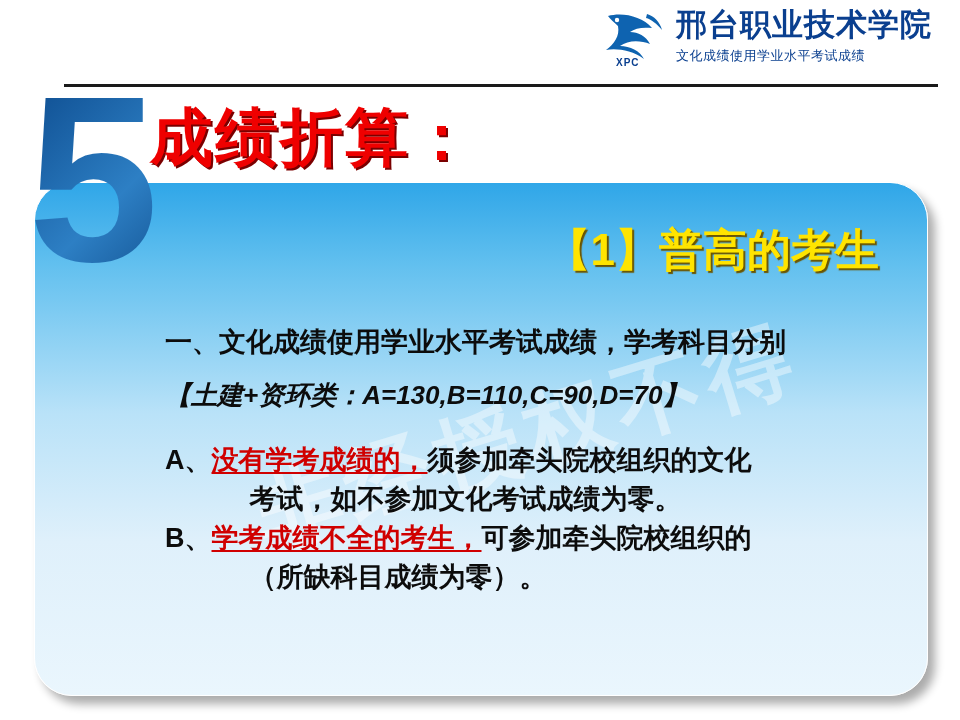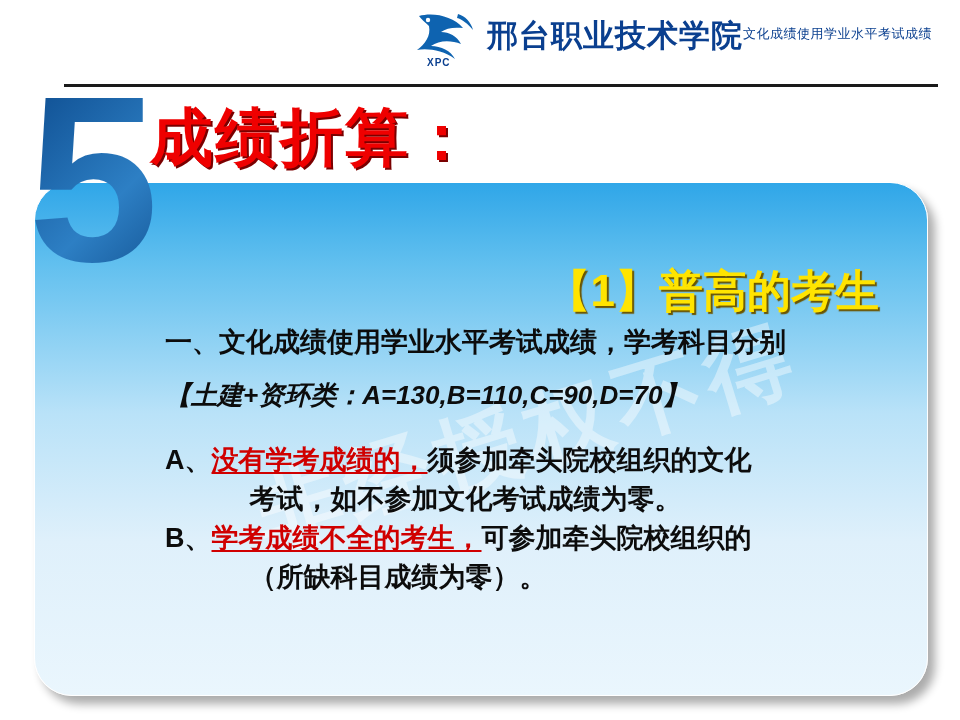--- a/index.html
+++ b/index.html
@@ -30,21 +30,21 @@
   }
   .logo-mark {
     width: 64px;
     height: 60px;
     position: relative;
     flex: none;
   }
   .logo-mark svg { display: block; }
   .logo-text {
     display: flex;
-    flex-direction: row;
+    flex-direction: column;
     align-items: flex-start;
     line-height: 1.05;
   }
   .logo-cn {
     font-size: 31px;
     font-weight: bold;
     color: #0a3f8f;
     letter-spacing: 1px;
     font-family: "Liberation Serif", "DejaVu Serif", serif;
     white-space: nowrap;
@@ -126,21 +126,20 @@
   }
   .panel-heading {
     position: absolute;
     right: 48px;
     top: 38px;
     font-size: 44px;
     font-weight: bold;
     color: #ffe400;
     text-shadow: 2px 2px 1px #6b5500;
     white-space: nowrap;
-    margin-top: 41px;
   }
 
   .watermark {
     position: absolute;
     left: 210px;
     top: 195px;
     font-size: 86px;
     font-weight: bold;
     color: rgba(255,255,255,0.42);
     transform: rotate(-17deg);

